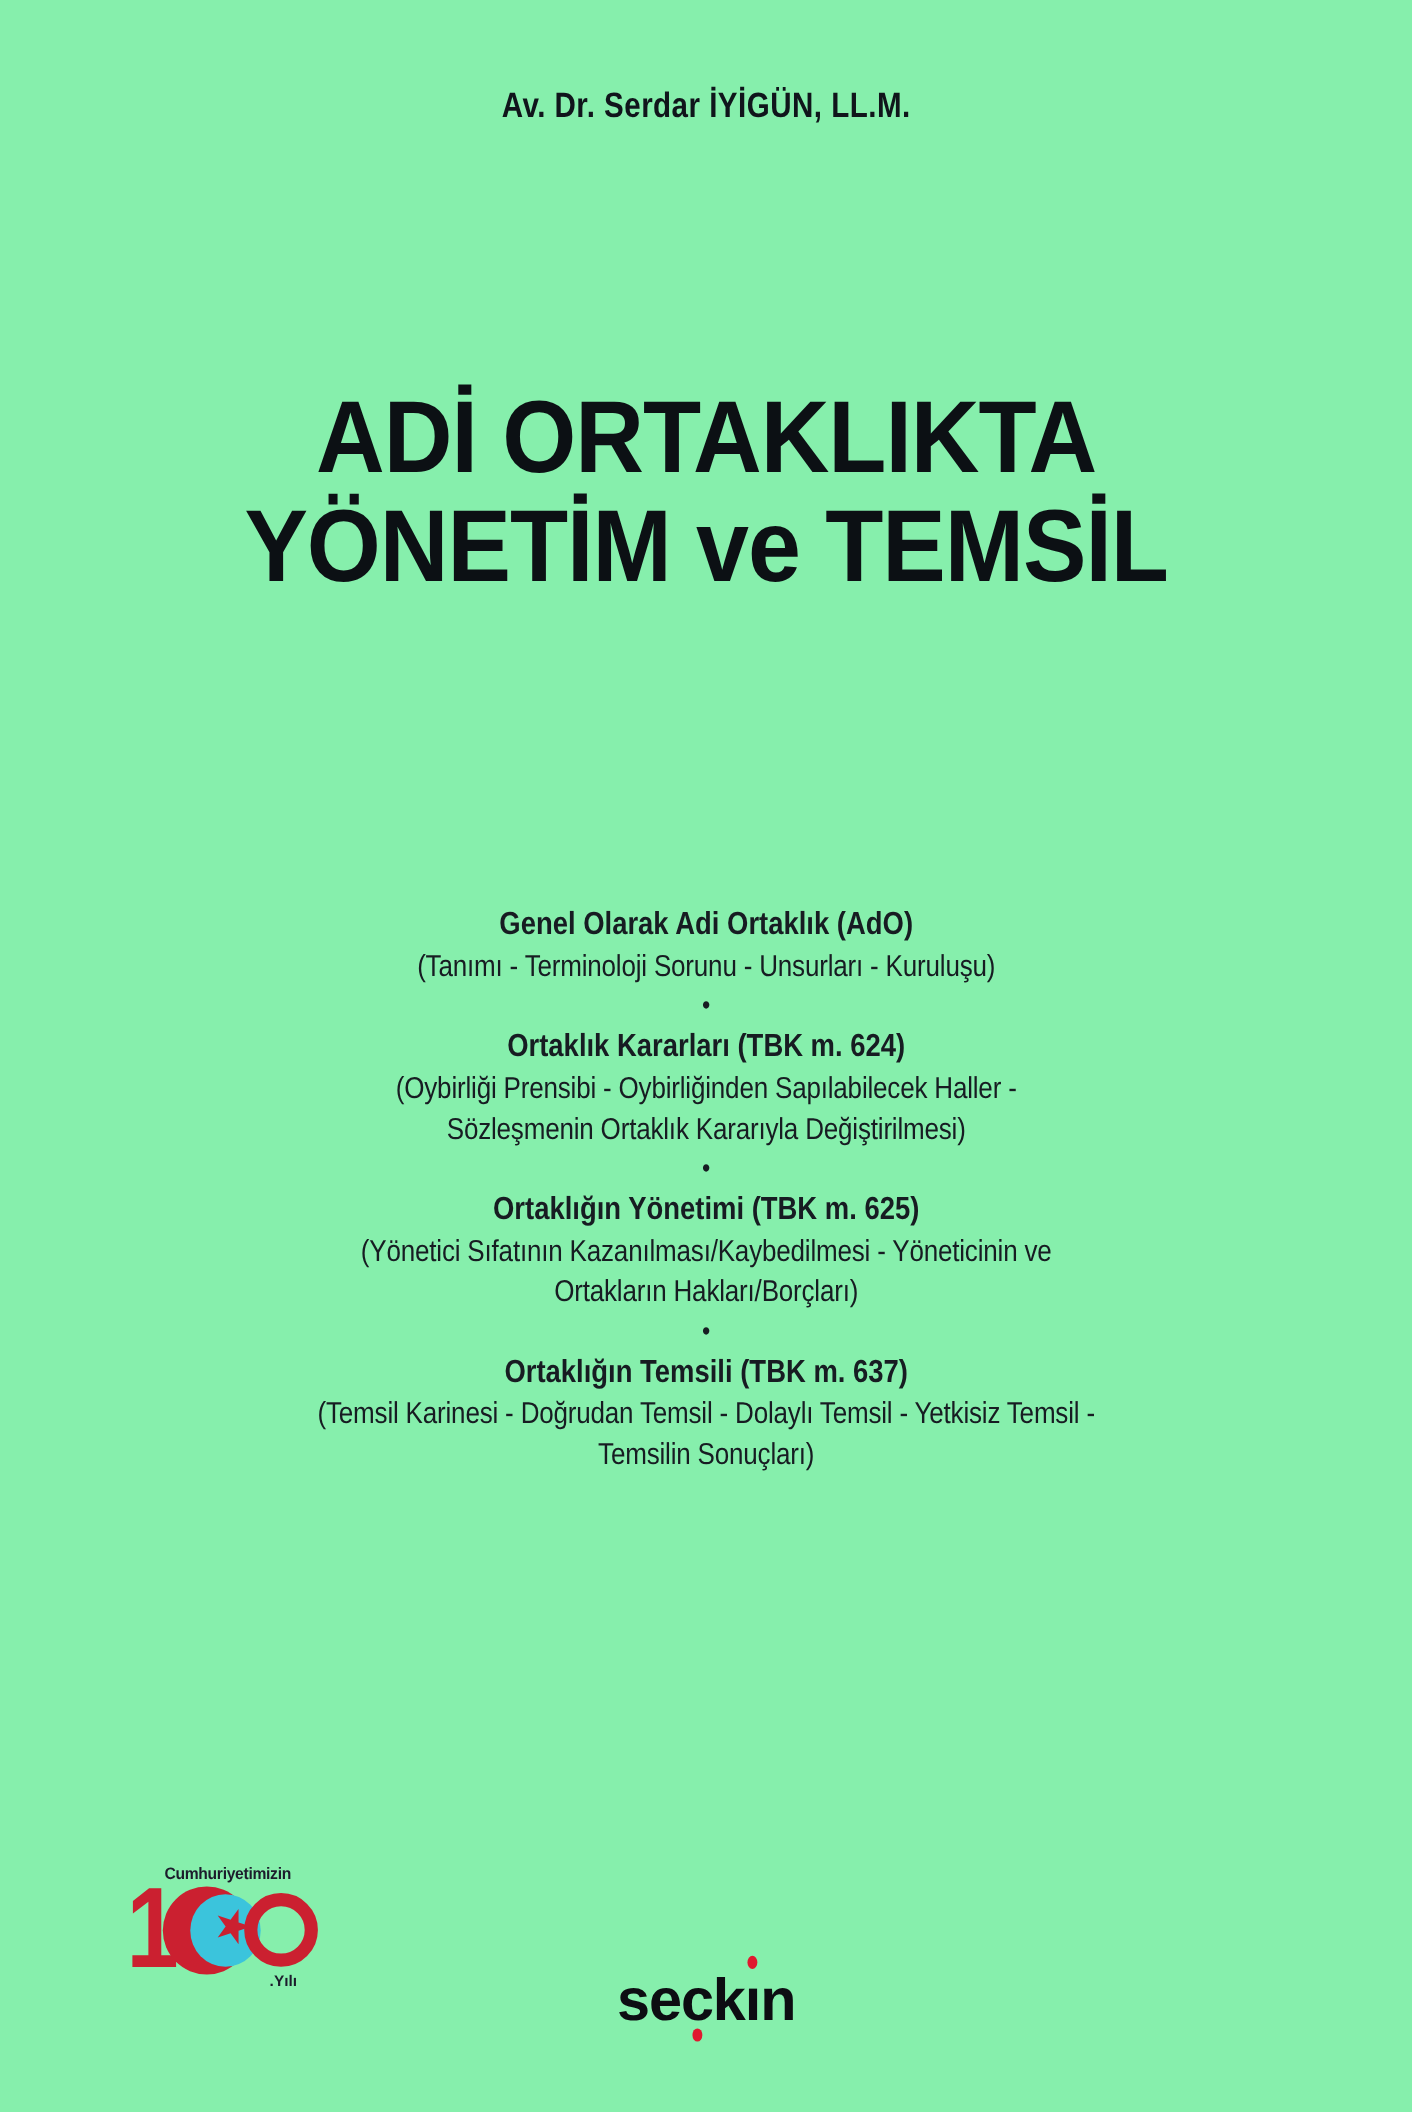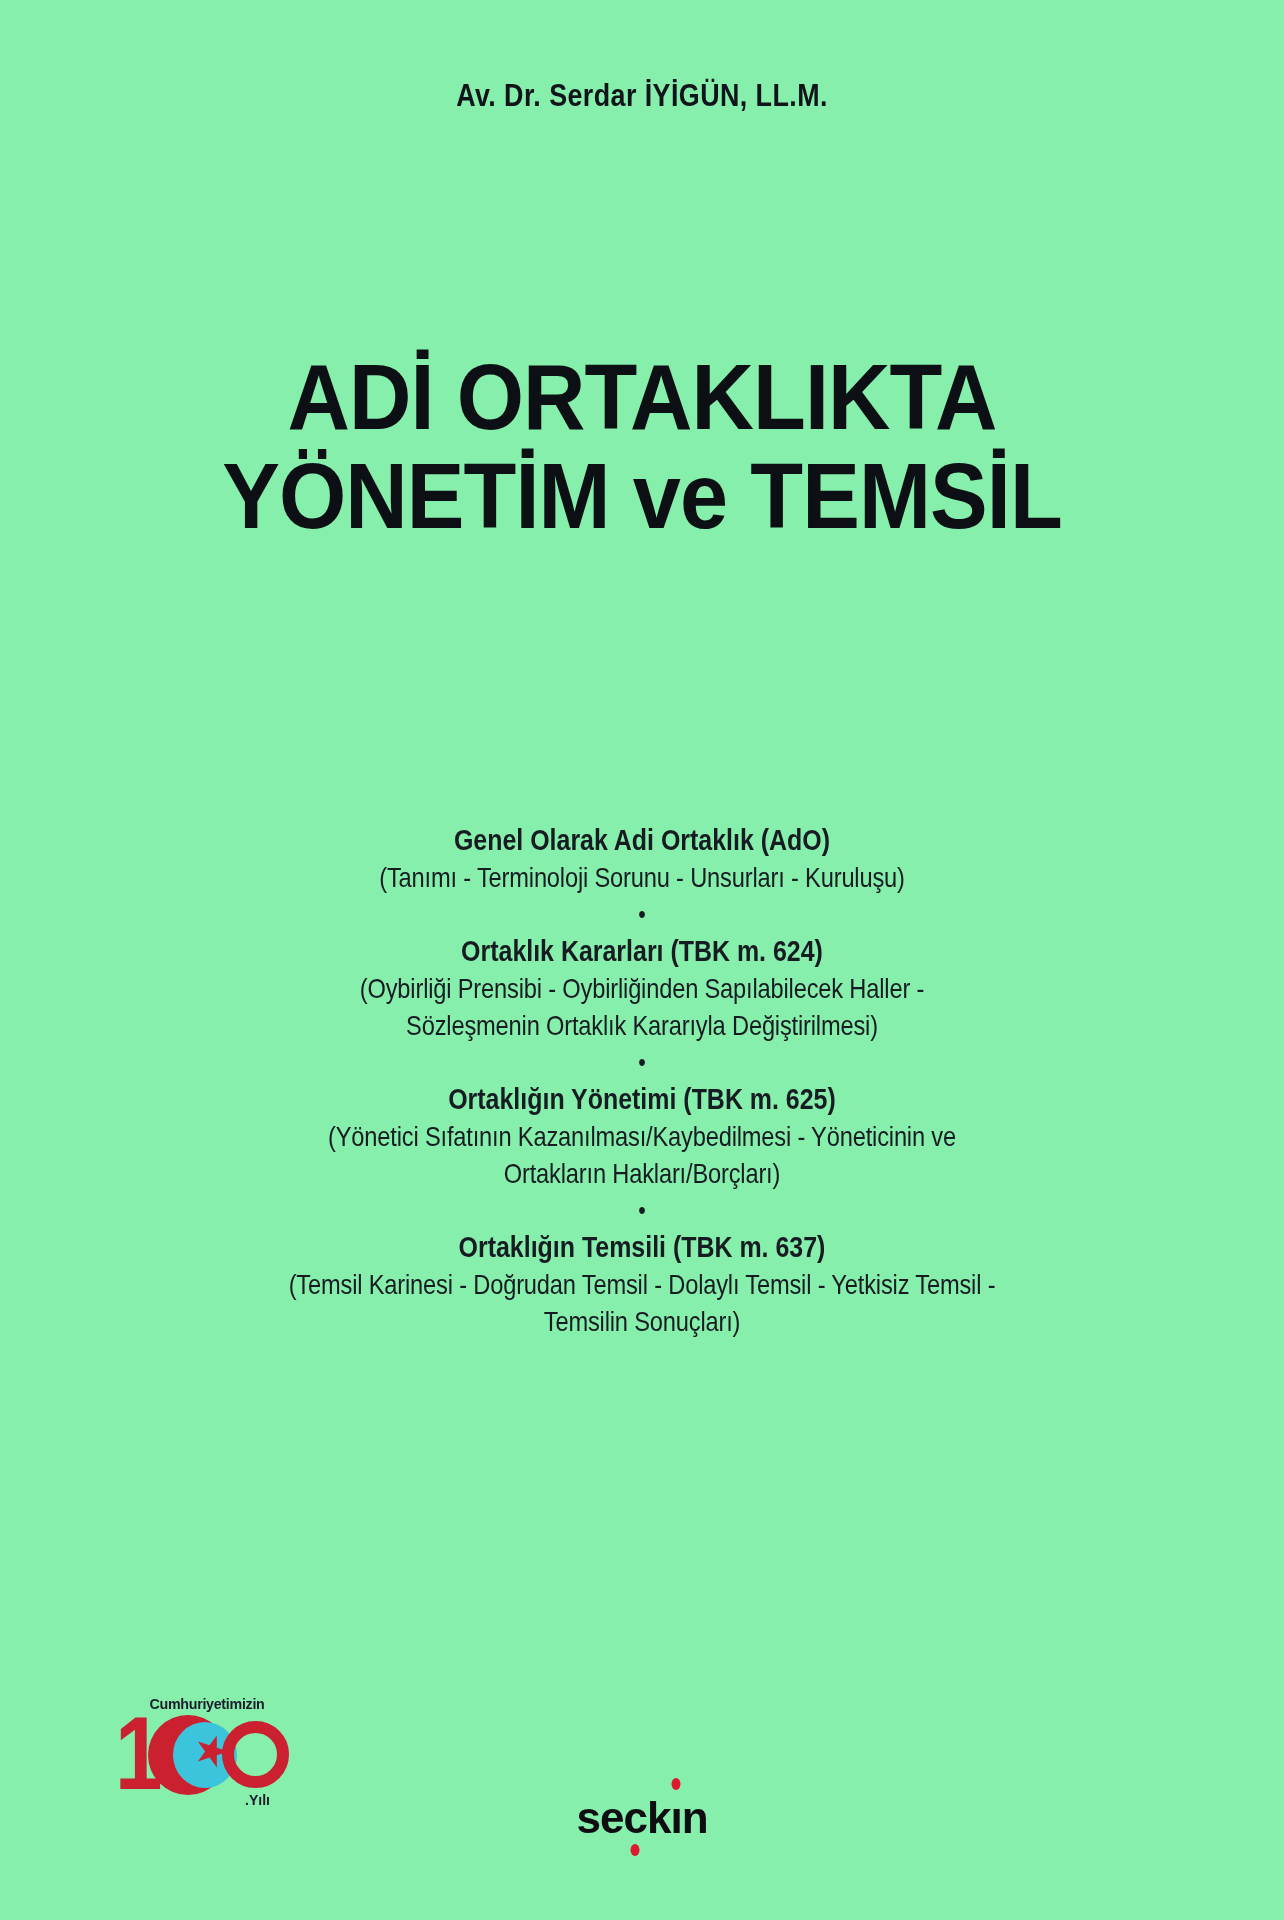--- a/index.html
+++ b/index.html
@@ -86,21 +86,21 @@
     position: absolute; left: 0; top: 84px; width: 174px;
     text-align: right; font-size: 14px; font-weight: bold;
     color: #1c1c2c;
     margin-top: 16px;
   }
 
   
   .publisher {
     position: absolute; top: 1790px; left: 0; width: 100%;
     text-align: center;
-    font-size: 44px; line-height: 56px; font-weight: bold;
+    font-size: 54px; line-height: 56px; font-weight: bold;
     letter-spacing: -1px;
     color: #0d0d12;
   }
   .pub-part { display: inline-block; }
   .pub-c, .pub-i { position: relative; display: inline-block; }
   .pub-c::after {
     content: ""; position: absolute; left: 50%; transform: translateX(-50%);
     bottom: -10px; width: 9px; height: 12px; border-radius: 50%;
     background: #e0182f;
   }

